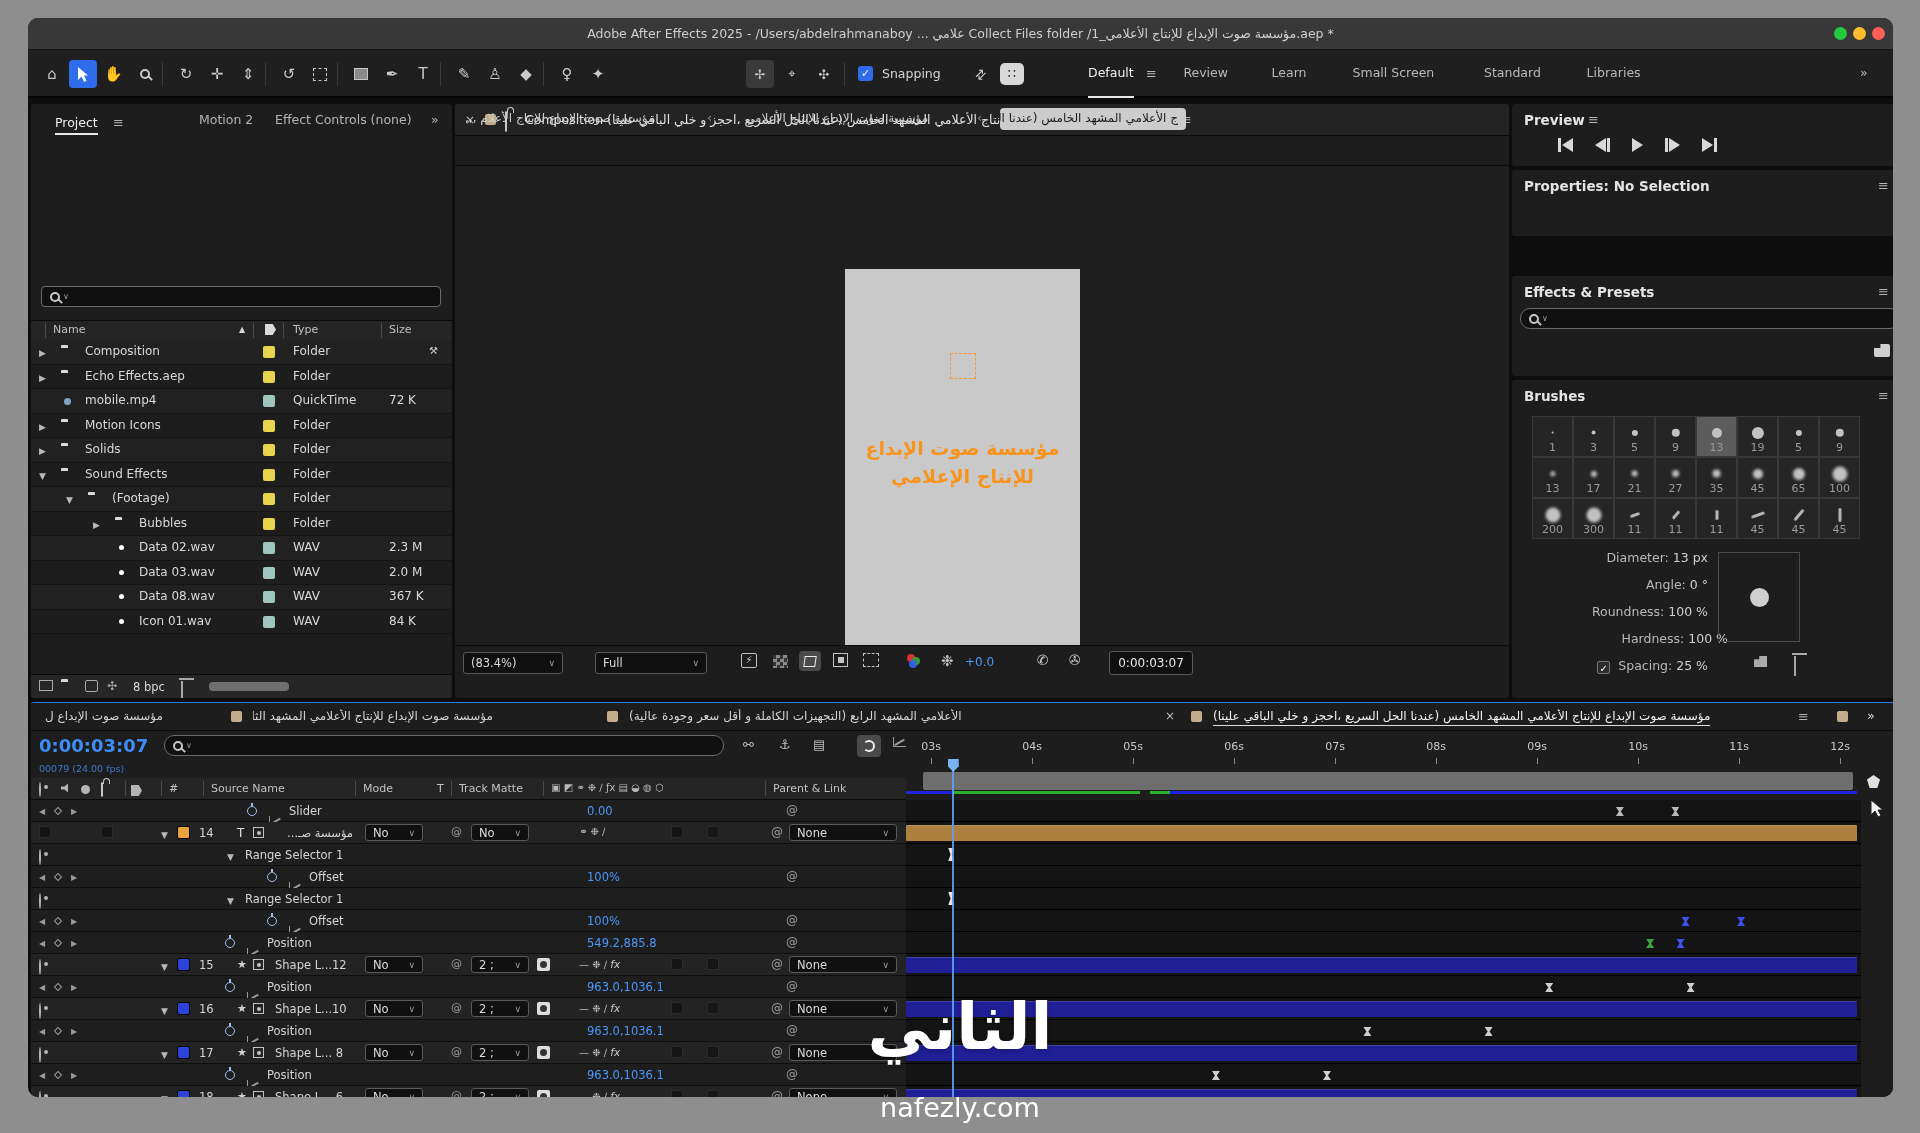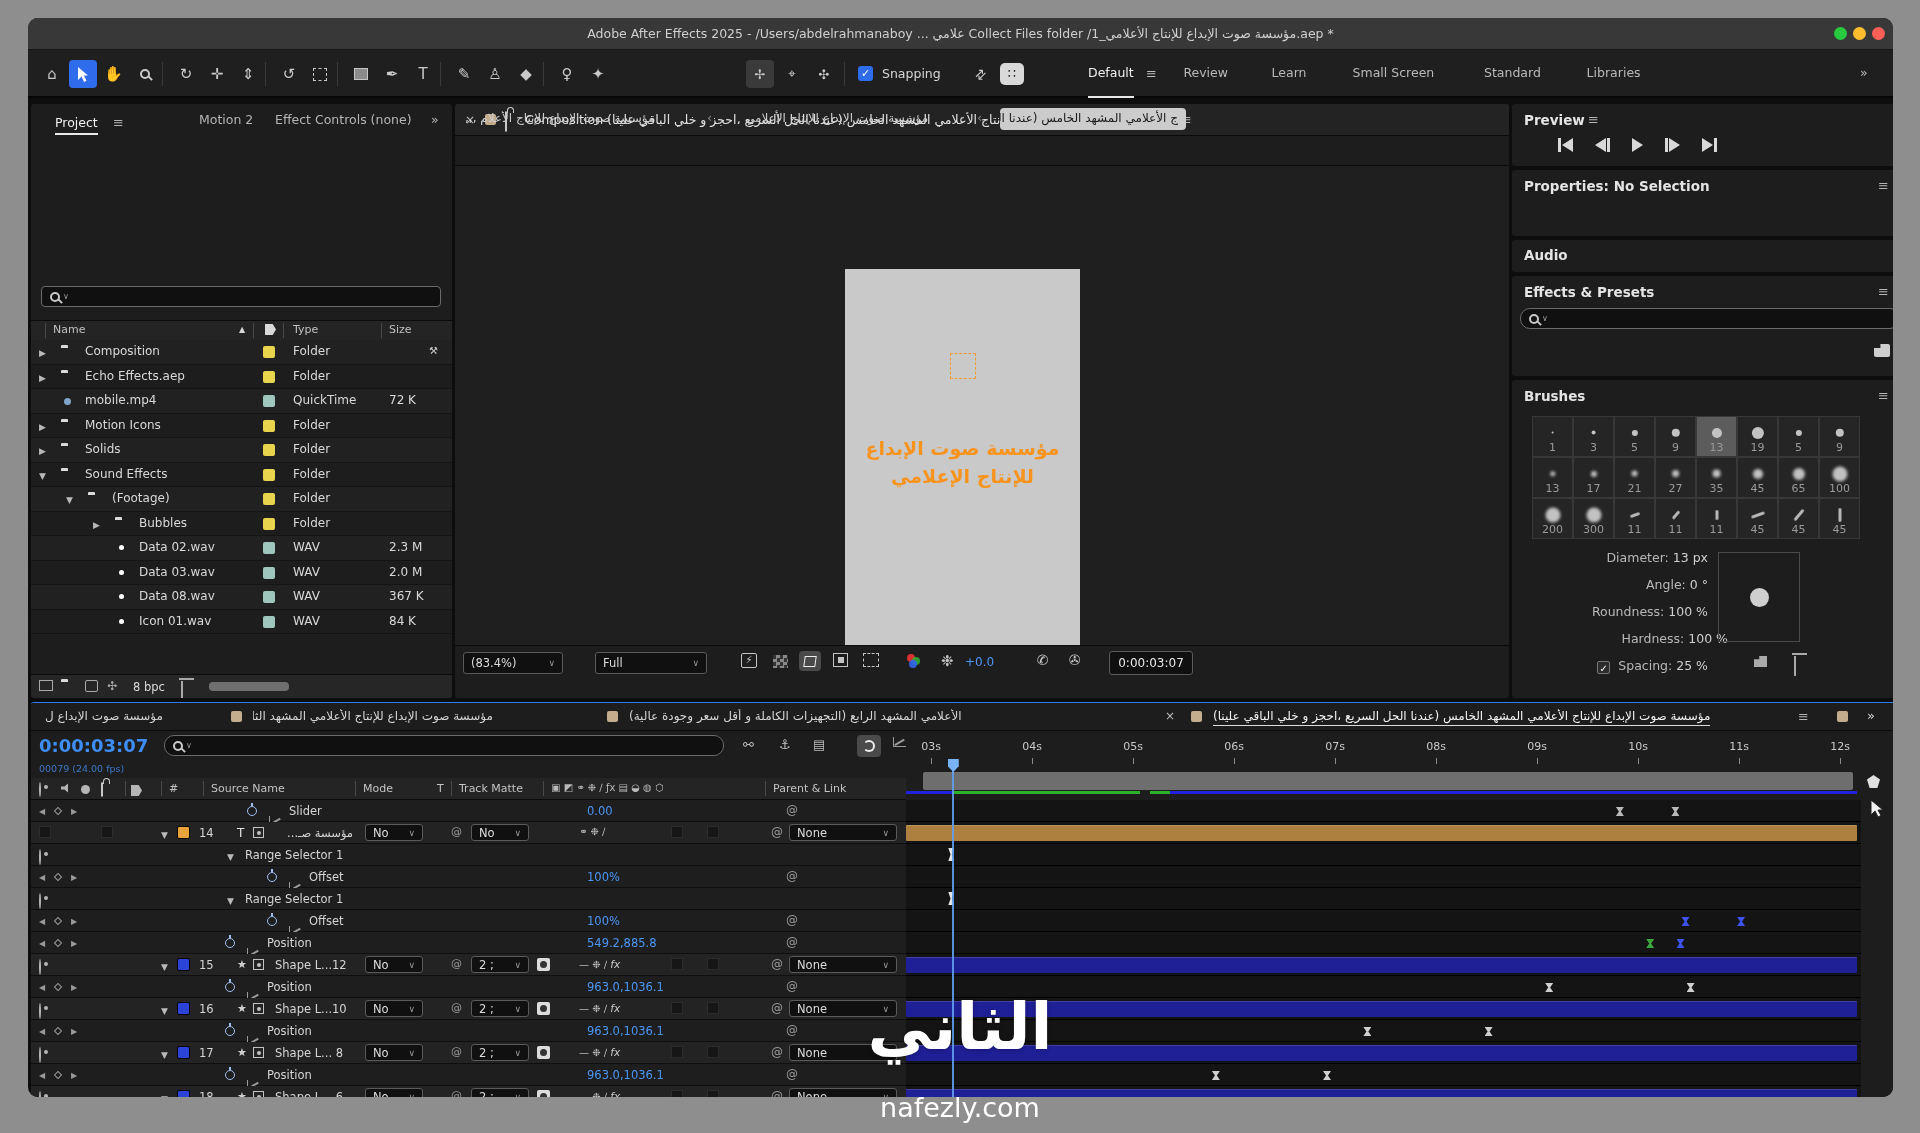--- a/index.html
+++ b/index.html
@@ -448,23 +448,20 @@
         <span class="tb">
               <span class="tri-r"></span>
               <span class="tbar"></span>
             </span>
       </div>
     </div>
     <div class="panel abs" style="left:0;top:66px;width:406px;height:66px">
       <span class="phead abs" style="left:12px;top:8px">Properties: No Selection</span>
       <span class="burger abs" style="left:366px;top:8px">≡</span>
     </div>
-    <div class="panel abs" style="left:0;top:136px;width:406px;height:32px">
-      <span class="phead abs" style="left:12px;top:7px">Audio</span>
-    </div>
     <div class="panel abs" style="left:0;top:172px;width:406px;height:100px">
       <span class="phead abs" style="left:12px;top:8px">Effects &amp; Presets</span>
       <span class="burger abs" style="left:366px;top:8px">≡</span>
       <div class="searchwell abs" style="left:8px;top:32px;width:380px;height:21px;border-radius:10px">
         <span class="mag"></span>
             <span class="magv">∨</span>
       </div>
       <span class="abs" style="left:362px;top:68px;width:16px;height:13px;background:#cfcfcf;border-radius:2px;clip-path:polygon(0 30%,40% 30%,40% 0,100% 0,100% 100%,0 100%)"></span>
     </div>
     <div class="panel abs" style="left:0;top:276px;width:406px;height:318px">

